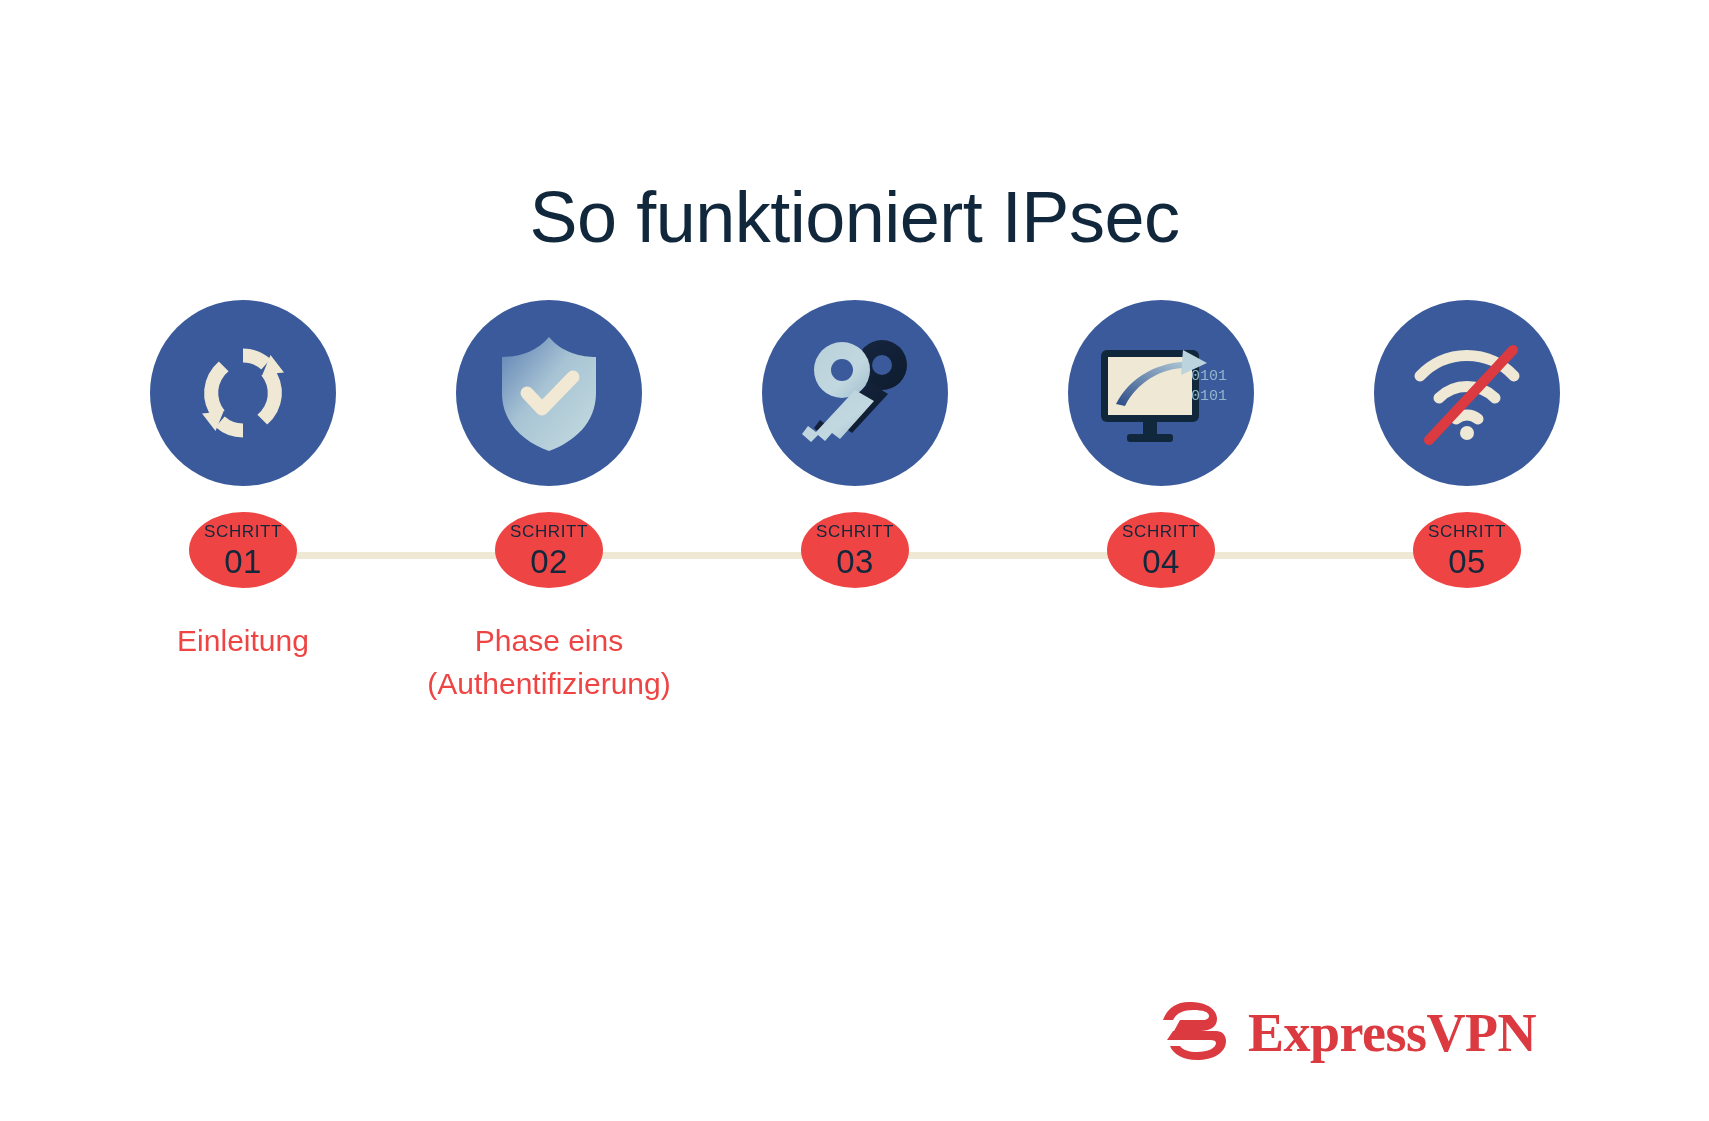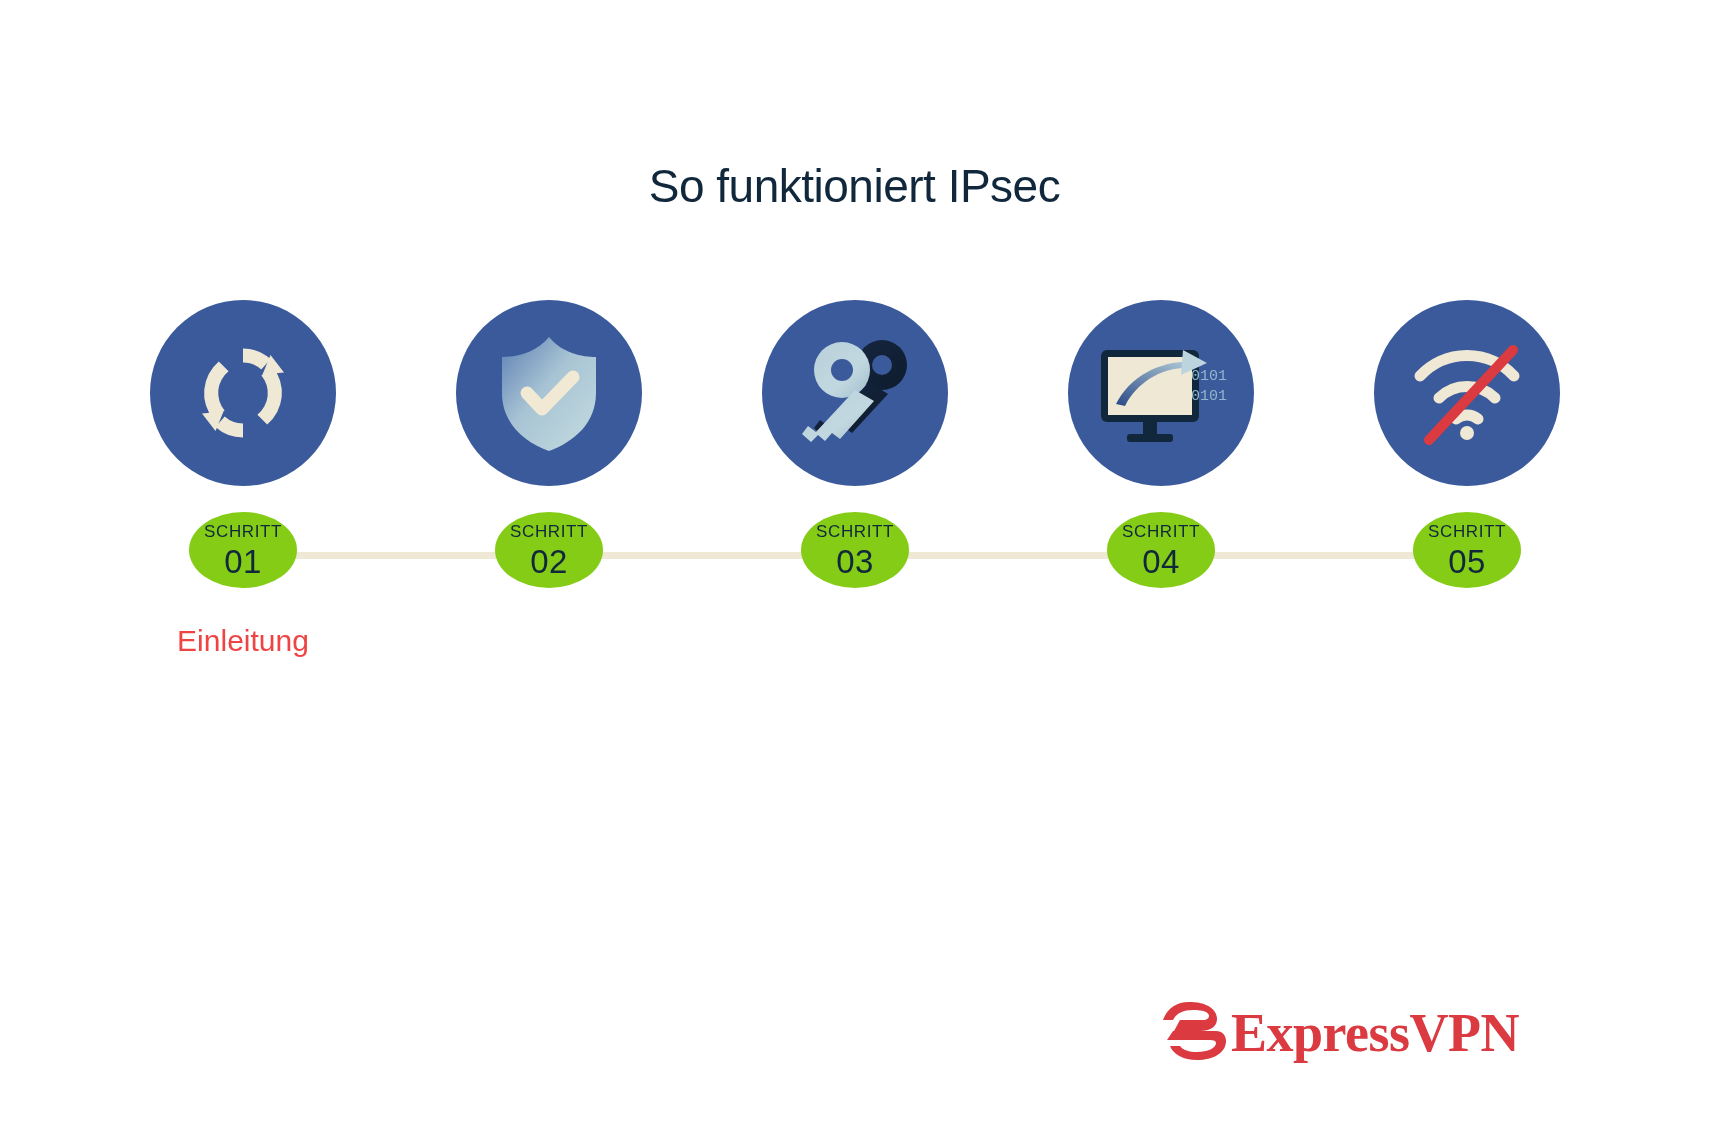--- a/index.html
+++ b/index.html
@@ -22,21 +22,21 @@
     height: 1121px;
   }
 
   
   .title {
     position: absolute;
     top: 128px;
     left: 0;
     width: 1709px;
     text-align: center;
-    font-size: 46px;
+    font-size: 72px;
     font-weight: 400;
     letter-spacing: -0.5px;
     color: #11283C;
     white-space: nowrap;
   }
 
   
   .timeline {
     position: absolute;
     top: 300px;
@@ -93,21 +93,21 @@
     display: flex;
     justify-content: center;
     width: 100%;
     position: relative;
     z-index: 2;
   }
   .badge {
     width: 108px;
     height: 76px;
     border-radius: 54px / 38px;
-    background: #84cc16;
+    background: #ef4444;
     display: flex;
     flex-direction: column;
     align-items: center;
     justify-content: center;
     line-height: 1;
   }
   .badge-word {
     font-size: 17px;
     letter-spacing: 0.6px;
     color: #11283C;
@@ -133,21 +133,21 @@
     white-space: pre-line;
   }
 
   
   .logo {
     position: absolute;
     left: 1162px;
     top: 1002px;
     display: flex;
     align-items: center;
-    gap: 3px;
+    gap: 20px;
   }
   .logo-mark { display: block; }
   .logo-text {
     font-family: "Liberation Serif", serif;
     font-size: 54px;
     font-weight: 700;
     color: #DA3A40;
     letter-spacing: -0.5px;
     line-height: 1;
   }
@@ -205,20 +205,22 @@
               <path d="M37 62 L52 78 L83 46" fill="none" stroke="#F1E9D3" stroke-width="13" stroke-linecap="round" stroke-linejoin="round"></path>
             </svg>
           </span>
         </div>
         <div class="badge-wrap">
           <div class="badge">
             <span class="badge-word">SCHRITT</span>
             <span class="badge-num">02</span>
           </div>
         </div>
+        <div class="caption">Phase eins
+(Authentifizierung)</div>
       </div>
 
       <div class="step">
         <div class="icon-circle">
           <span>
             <svg width="126" height="118" viewBox="0 0 126 118">
               <defs>
                 <linearGradient id="keyLight" x1="0" y1="0" x2="1" y2="1">
                   <stop offset="0%" stop-color="#B8D0DA"></stop>
                   <stop offset="60%" stop-color="#C2D8E0"></stop>

